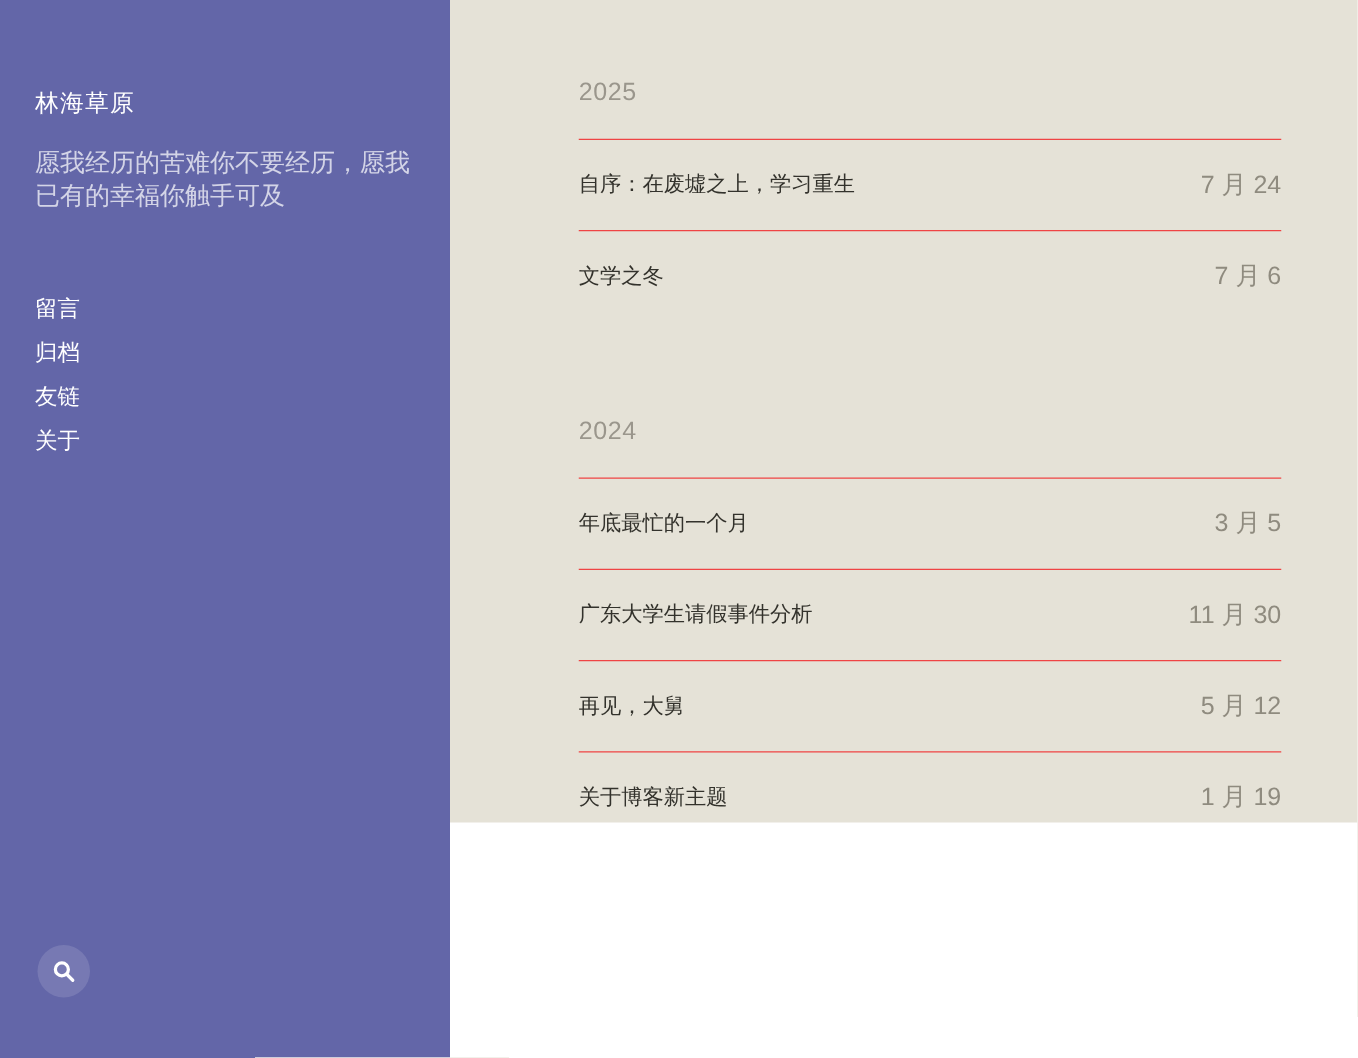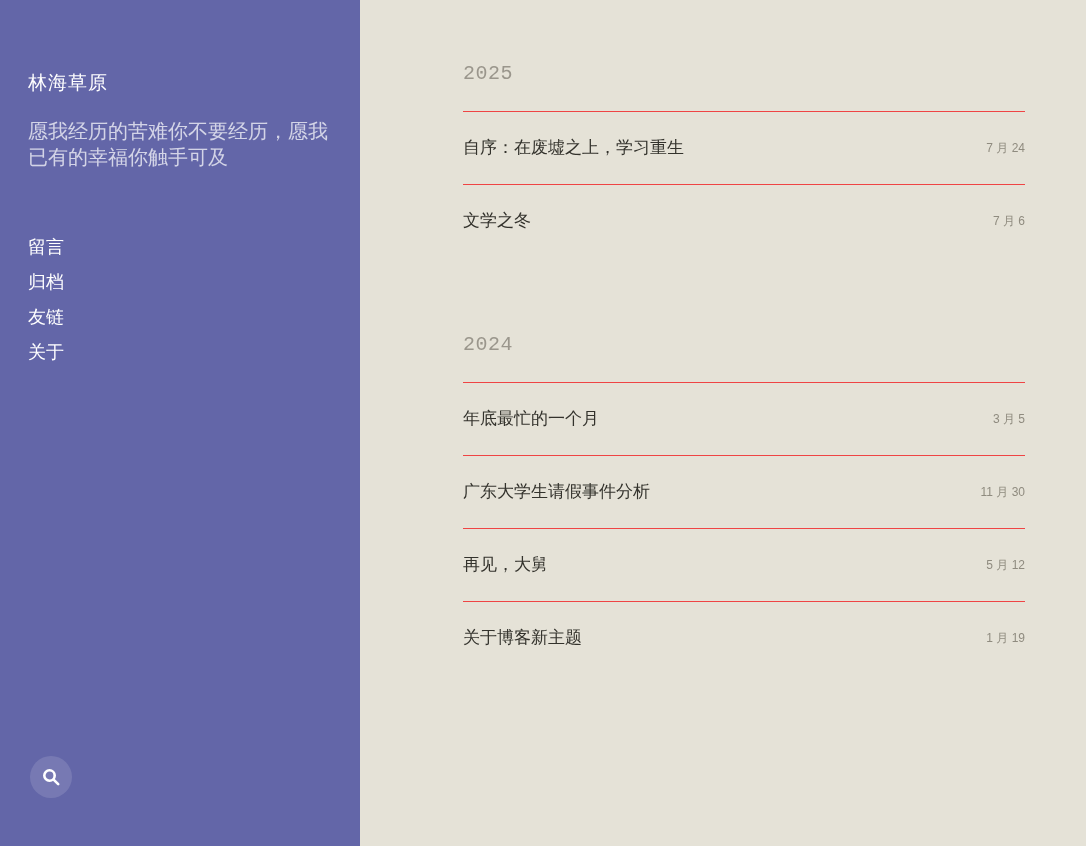--- a/index.html
+++ b/index.html
@@ -2,21 +2,21 @@
 <html lang="zh"><head>
 <meta charset="utf-8">
 <title>林海草原</title>
 <style>
   * { margin: 0; padding: 0; box-sizing: border-box; }
   html, body {
     width: 1086px; height: 846px;
     font-family: "Liberation Sans", "DejaVu Sans", sans-serif;
     overflow: hidden;
   }
-  .page { display: flex; width: 1086px; height: 846px; }
+  .page { display: flex; width: 1086px; height: 658px; }
 
   
   .sidebar {
     position: relative;
     width: 360px; height: 846px;
     background: #6366a8;
     padding: 70px 30px 0 28px;
     flex: 0 0 360px;
   }
   .site-title {
@@ -61,38 +61,37 @@
     overflow: hidden;
   }
   .year-group + .year-group { margin-top: 76px; }
   .year {
     font-size: 20px;
     font-weight: 400;
     color: #9a968c;
     line-height: 24px;
     margin-bottom: 25px;
     letter-spacing: 0.5px;
-    font-family: Liberation Mono, monospace;
   }
   .post-list { list-style: none; }
   .post-row {
     display: flex;
     align-items: center;
     justify-content: space-between;
     border-top: 1px solid #ef4444;
     padding: 24px 0;
     line-height: 24px;
     cursor: pointer;
   }
   .post-title {
     font-size: 17px;
     color: #33322c;
   }
   .post-date {
-    font-size: 12px;
+    font-size: 20px;
     color: #8f8b7f;
     white-space: nowrap;
     padding-left: 20px;
   }
 </style>
 </head>
 <body>
 
 <div class="page">
 

